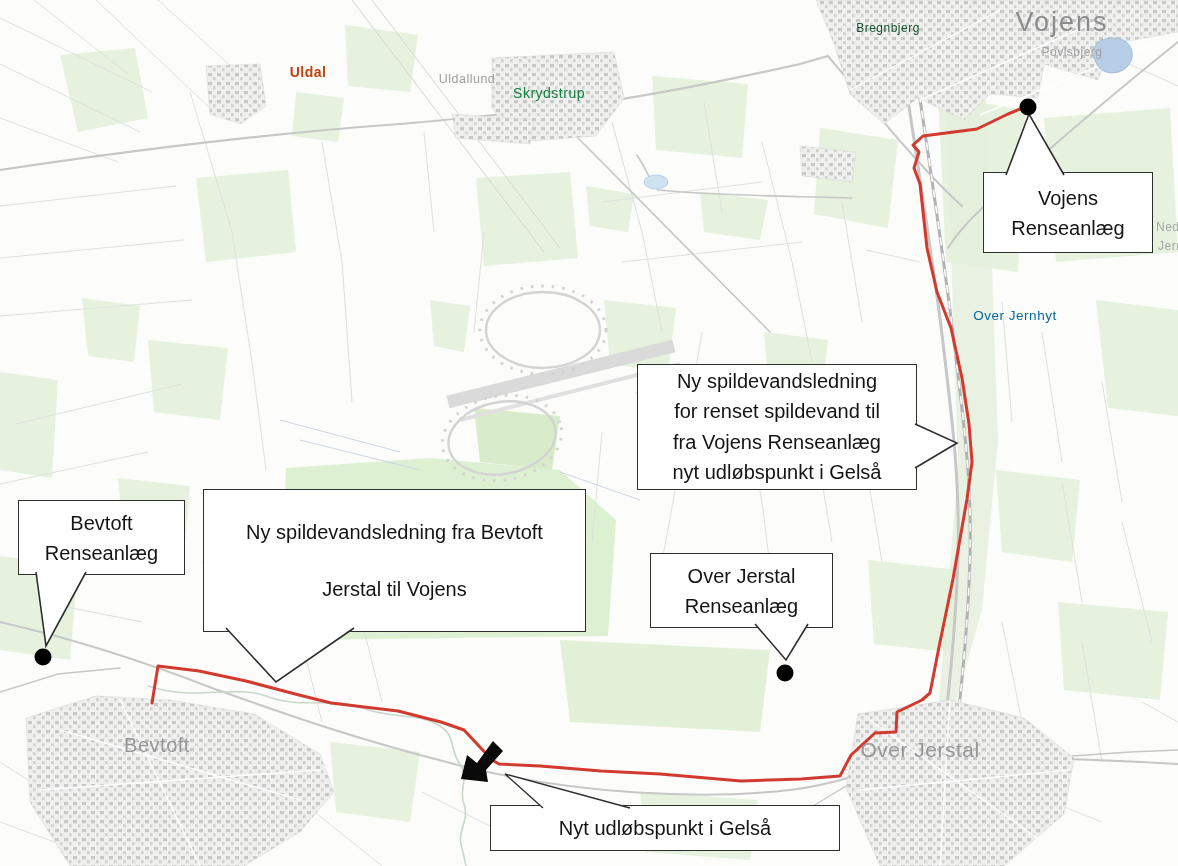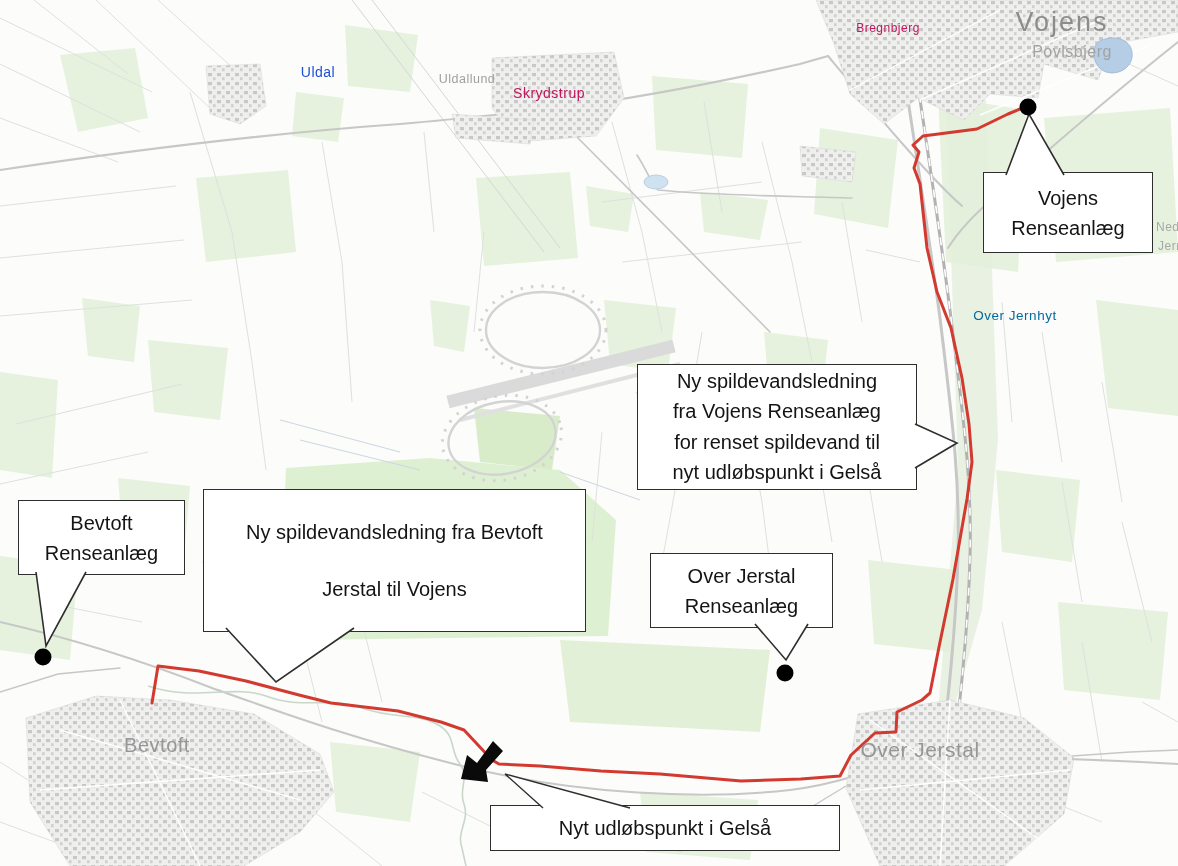--- a/index.html
+++ b/index.html
@@ -182,40 +182,40 @@
     </g>
 
     <path d="M148,686 C196,702 232,684 266,696 C302,710 330,696 362,708 C396,720 418,712 440,726 C456,736 450,752 460,764 C470,778 458,790 464,804 C470,820 456,832 462,848 L466,866" stroke="#c9d7c9" stroke-width="1.6" fill="none"></path>
     <path d="M1098,42 C1112,34 1130,38 1132,52 C1134,66 1120,76 1106,72 C1094,68 1090,50 1098,42 Z" fill="#b6cde6" stroke="#98b4d2" stroke-width="0.8"></path>
     <ellipse cx="656" cy="182" rx="12" ry="7" fill="#cfe2f0" stroke="#b0c8de" stroke-width="0.8"></ellipse>
 
     <polyline points="152,703 158,666 199,671 246,681 299,695 331,703 398,711 441,722 464,730 492,760 499,764 540,766 601,771 660,774 741,781 801,779 840,776 851,755 875,733 896,732 897,712 922,700 930,693 939,647 953,579 967,499 972,462 969,424 962,378 951,328 937,292 927,248 920,184 914,168 919,152 913,145 923,136 977,129 1008,114 1027,106" fill="none" stroke="#d23a30" stroke-width="3" stroke-linejoin="round" stroke-linecap="round"></polyline>
   </svg>
 
   <div class="plabel" style="left:1062px;top:22px;font-size:27px;color:#8c8c8c;letter-spacing:2px;">Vojens</div>
-  <div class="plabel" style="left:1072px;top:52px;font-size:16px;color:#a3a3a3;">Povlsbjerg</div>
-  <div class="plabel" style="left:888px;top:28px;font-size:12px;color:#be185d;">Bregnbjerg</div>
-  <div class="plabel" style="left:318px;top:72px;font-size:14px;color:#1d4ed8;">Uldal</div>
+  <div class="plabel" style="left:1072px;top:52px;font-size:12px;color:#a3a3a3;">Povlsbjerg</div>
+  <div class="plabel" style="left:888px;top:28px;font-size:12px;color:#14532d;">Bregnbjerg</div>
+  <div class="plabel" style="left:308px;top:72px;font-size:14px;color:#c2410c;font-weight:bold;">Uldal</div>
   <div class="plabel" style="left:467px;top:79px;font-size:12.5px;color:#a0a0a0;text-align:right;">Uldallund</div>
-  <div class="plabel" style="left:549px;top:93px;font-size:14px;color:#be185d;">Skrydstrup</div>
+  <div class="plabel" style="left:549px;top:93px;font-size:14px;color:#15803d;">Skrydstrup</div>
   <div class="plabel" style="left:1015px;top:315px;font-size:13.5px;color:#0369a1;">Over Jernhyt</div>
   <div class="plabel" style="left:157px;top:745px;font-size:20px;color:#969696;">Bevtoft</div>
   <div class="plabel" style="left:920px;top:750px;font-size:21px;color:#969696;">Over Jerstal</div>
   <div class="plabel anchor-left" style="left:1156px;top:220px;font-size:12px;color:#a8a8a8;">Nede</div>
   <div class="plabel anchor-left" style="left:1158px;top:239px;font-size:12px;color:#a8a8a8;">Jernh</div>
 
   <div class="callout" style="left:983px;top:172px;width:170px;height:81px;line-height:30px;">
     <span class="co-line">Vojens</span>
     <span class="co-line">Renseanlæg</span>
   </div>
 
   <div class="callout" style="left:637px;top:364px;width:280px;height:126px;justify-content:space-between;">
     <span class="co-line">Ny spildevandsledning</span>
+    <span class="co-line">for renset spildevand til</span>
     <span class="co-line">fra Vojens Renseanlæg</span>
-    <span class="co-line">for renset spildevand til</span>
     <span class="co-line">nyt udløbspunkt i Gelså</span>
   </div>
 
   <div class="callout" style="left:18px;top:500px;width:167px;height:75px;line-height:30px;">
     <span class="co-line">Bevtoft</span>
     <span class="co-line">Renseanlæg</span>
   </div>
 
   <div class="callout" style="left:203px;top:489px;width:383px;height:143px;gap:28px;">
     <span class="co-line">Ny spildevandsledning fra Bevtoft</span>

